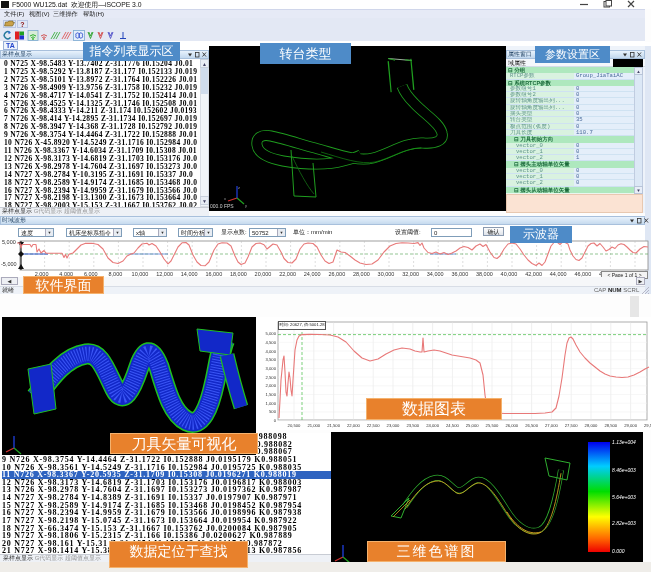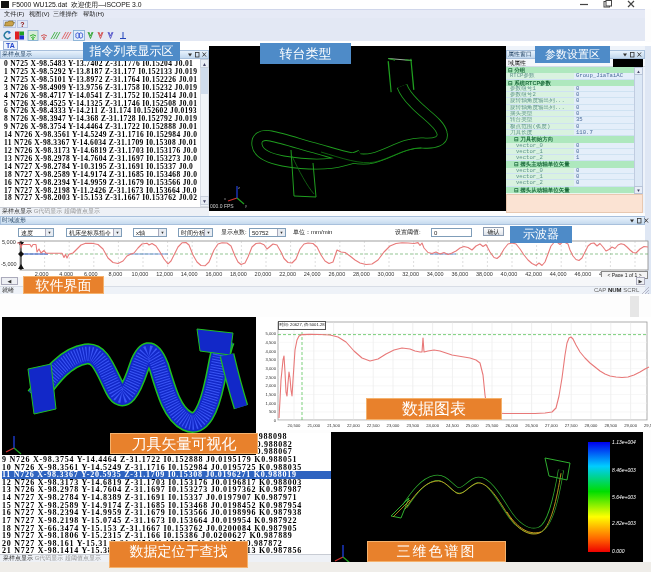--- a/index.html
+++ b/index.html
@@ -81,30 +81,31 @@
   <path d="M15.5 0.5 L19 4.5 M19 0.5 L15.5 4.5" stroke="#333" stroke-width="0.9"></path>
 </svg>
 <div class="abs serif" id="toplist" style="left:4px;top:60px;width:196px;height:147px;background:#fff;font-size:7.5px;letter-spacing:0.35px;line-height:7.9px;white-space:nowrap;overflow:hidden;color:#000;">
     <div>0 N725 X-98.5483  Y-13.7402  Z-31.1776  I0.15204  J0.01</div>
     <div>1 N725 X-98.5292  Y-13.8187  Z-31.177  I0.152133  J0.019</div>
     <div>2 N725 X-98.5101  Y-13.8972  Z-31.1764  I0.152226  J0.01</div>
     <div>3 N726 X-98.4909  Y-13.9756  Z-31.1758  I0.15232  J0.019</div>
     <div>4 N726 X-98.4717  Y-14.0541  Z-31.1752  I0.152414  J0.01</div>
     <div>5 N726 X-98.4525  Y-14.1325  Z-31.1746  I0.152508  J0.01</div>
     <div>6 N726 X-98.4333  Y-14.211  Z-31.174  I0.152602  J0.0193</div>
+    <div>7 N726 X-98.414  Y-14.2895  Z-31.1734  I0.152697  J0.019</div>
     <div>8 N726 X-98.3947  Y-14.368  Z-31.1728  I0.152792  J0.019</div>
     <div>9 N726 X-98.3754  Y-14.4464  Z-31.1722  I0.152888  J0.01</div>
-    <div>14 N726 X-98.3561  Y-14.5249  Z-31.1716  I0.152984  J0.0</div>
+    <div>10 N726 X-45.8920  Y-14.5249  Z-31.1716  I0.152984  J0.0</div>
     <div>11 N726 X-98.3367  Y-14.6034  Z-31.1709  I0.15308  J0.01</div>
     <div>12 N726 X-98.3173  Y-14.6819  Z-31.1703  I0.153176  J0.0</div>
     <div>13 N726 X-98.2978  Y-14.7604  Z-31.1697  I0.153273  J0.0</div>
     <div>14 N727 X-98.2784  Y-10.3195  Z-31.1691  I0.15337  J0.0</div>
     <div>18 N727 X-98.2589  Y-14.9174  Z-31.1685  I0.153468  J0.0</div>
     <div>16 N727 X-98.2394  Y-14.9959  Z-31.1679  I0.153566  J0.0</div>
-    <div>17 N727 X-98.2198  Y-11.2426  Z-31.1673  I0.153664  J0.0</div>
+    <div>17 N727 X-98.2198  Y-13.1300  Z-31.1673  I0.153664  J0.0</div>
     <div>18 N727 X-98.2003  Y-15.153  Z-31.1667  I0.153762  J0.02</div>
   </div>
 
 <div class="abs" style="left:200px;top:59px;width:9px;height:148px;background:#f0f4f8;border:1px solid #d8dde4;box-sizing:border-box;"></div>
 <div class="abs" style="left:200px;top:59px;width:9px;height:9px;background:#e8edf4;border:1px solid #c8d0dc;box-sizing:border-box;font-size:5px;color:#446;text-align:center;line-height:8px;">▲</div>
 <div class="abs" style="left:200px;top:196px;width:9px;height:9px;background:#e8edf4;border:1px solid #c8d0dc;box-sizing:border-box;font-size:5px;color:#446;text-align:center;line-height:8px;">▼</div>
 <div class="abs" style="left:201px;top:68px;width:7px;height:26px;background:#cfdcec;"></div>
 
 <div class="abs" style="left:0;top:207px;width:209px;height:9px;background:#eef1f6;border-top:1px solid #c8ccd4;box-sizing:border-box;"></div>
 <div class="abs" style="left:2px;top:207px;font-size:6px;color:#333;line-height:9px;">采样点显示 <span style="color:#999">G代码显示</span> <span style="color:#999">超阈值点显示</span></div>

